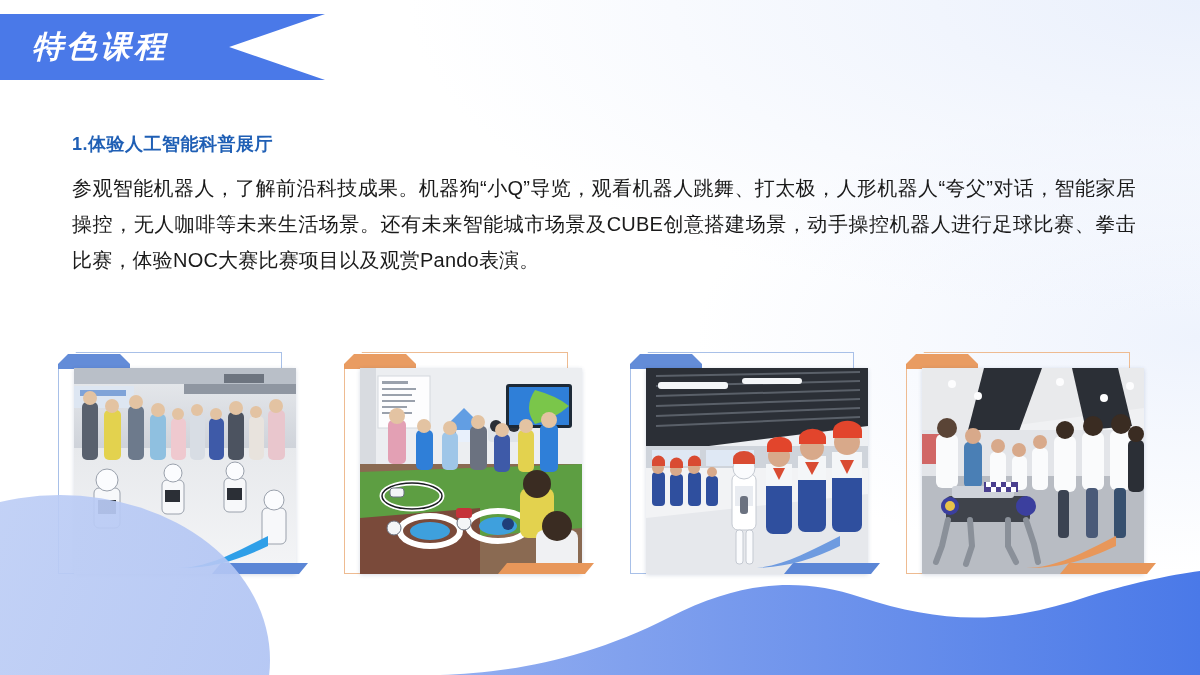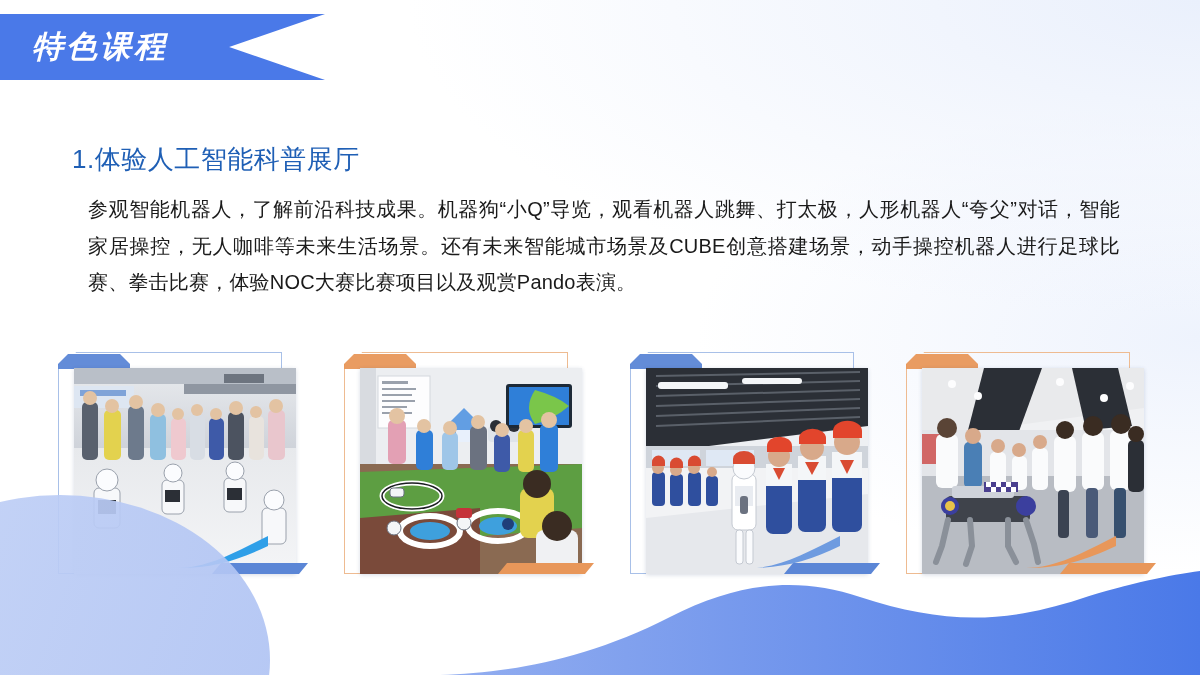--- a/index.html
+++ b/index.html
@@ -54,32 +54,32 @@
 
   
   .content {
     position: absolute;
     left: 72px;
     top: 128px;
     width: 1064px;
   }
   .section-heading {
     color: #1f5fb5;
-    font-size: 26px;
-    font-weight: 400;
+    font-size: 18px;
+    font-weight: 700;
     letter-spacing: 0.5px;
-    margin: 16px 0 14px 0;
+    margin: 6px 0 14px 0;
     line-height: 1.2;
   }
   .body-text {
     color: #1a1a1a;
     font-size: 20px;
     line-height: 1.82;
     letter-spacing: 0.2px;
-    margin: 16px;
+    margin: 0;
     text-align: justify;
     text-justify: inter-character;
   }
 
   
   .photo-row {
     position: absolute;
     left: 0;
     top: 352px;
     width: 1200px;

